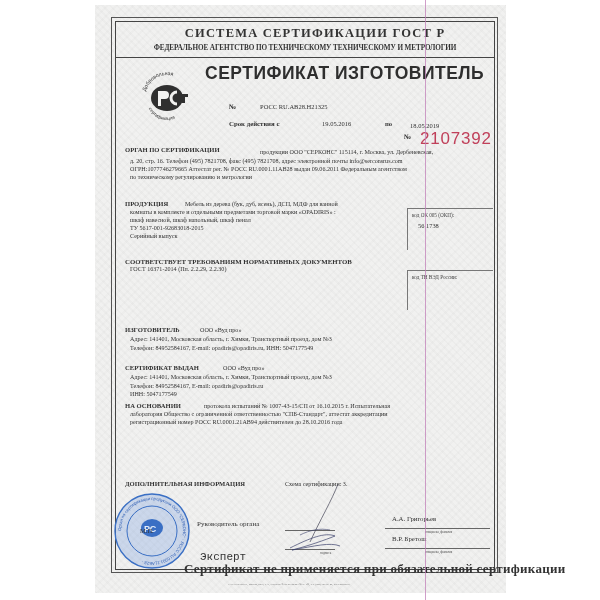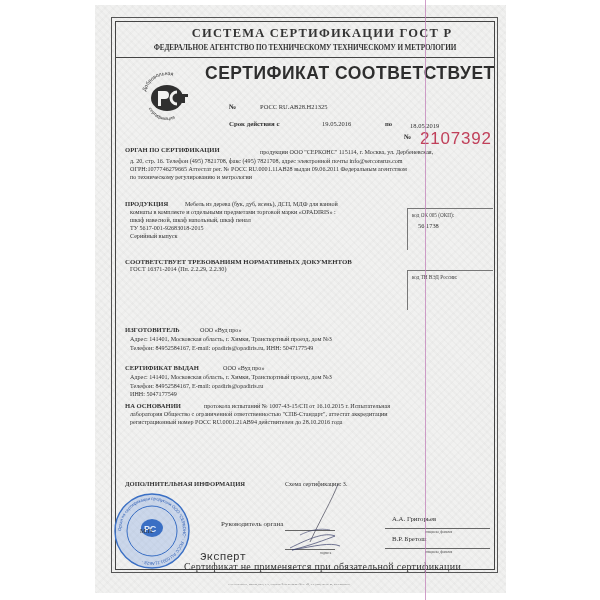--- a/index.html
+++ b/index.html
@@ -6,35 +6,35 @@
   body { width:600px; height:600px; background:#ffffff; position:relative; overflow:hidden;
          font-family:"Liberation Serif", serif; color:#2a2a2a; }
   .paper { position:absolute; left:95px; top:5px; width:411px; height:588px;
            background:#f1f1f0;
            background-image:repeating-linear-gradient(45deg, rgba(0,0,0,0.018) 0 2px, transparent 2px 5px),
                             repeating-linear-gradient(-45deg, rgba(0,0,0,0.015) 0 2px, transparent 2px 6px); }
   .frame-outer { position:absolute; left:111px; top:17px; width:387px; height:556px; border:1px solid #555; box-sizing:border-box; }
   .frame-inner { position:absolute; left:115px; top:21px; width:380px; height:549px; border:1px solid #444; box-sizing:border-box; }
   .hdr-line { position:absolute; left:115px; top:57px; width:380px; border-top:1px solid #444; }
   .abs { position:absolute; white-space:nowrap; }
-  .sys { left:132px; width:380px; top:26px; text-align:center; font-size:12.5px; font-weight:bold; letter-spacing:1.2px; color:#333; }
+  .sys { left:125px; width:380px; top:26px; text-align:center; font-size:12.5px; font-weight:bold; letter-spacing:1.2px; color:#333; }
   .agency { left:115px; width:380px; top:44px; text-align:center; font-size:7.2px; font-weight:bold; color:#333; letter-spacing:-0.1px; }
   .title { left:205px; top:63px; font-family:"Liberation Sans", sans-serif; font-weight:bold; font-size:17.5px; color:#2e2e2e; letter-spacing:0.5px; }
   .logo { position:absolute; left:139px; top:70px; width:56px; height:54px; }
   .lbl { font-weight:bold; font-size:6.6px; color:#333; }
   .txt { font-size:6.1px; color:#333; }
   .red { color:#c0405a; font-family:"Liberation Sans", sans-serif; font-size:17px; letter-spacing:0.8px; }
   .sec { font-weight:bold; font-size:6.6px; color:#333; }
   .box { position:absolute; border-left:1px solid #777; border-top:1px solid #777; box-sizing:border-box; }
   .boxtxt { font-size:5.2px; color:#444; }
   .magenta { position:absolute; left:425px; top:0; width:1px; height:600px; background:#c07fb8; opacity:0.75; }
   .stamp { position:absolute; left:113px; top:492px; width:78px; height:78px; }
   .sigline { position:absolute; border-top:1px solid #666; }
   .tiny { font-size:3.2px; color:#555; }
-  .note { font-family:"Liberation Serif", serif; font-size:10px; color:#333; letter-spacing:0.3px; }
+  .note { font-family:"Liberation Serif", serif; font-size:13px; color:#333; letter-spacing:0.3px;font-weight:bold; }
   .footer { font-size:2.6px; color:#777; }
 </style>
 </head>
 <body>
 
 <div class="paper"></div>
 <div class="frame-outer"></div>
 <div class="frame-inner"></div>
 <div class="hdr-line"></div>
 
@@ -48,21 +48,21 @@
   </defs>
   <text font-size="5.2" font-family="Liberation Sans, sans-serif" fill="#333"><textPath href="#arcTop" startOffset="8%">Добровольная</textPath></text>
   <ellipse cx="28" cy="28" rx="16" ry="13" fill="#2f2f2f"></ellipse>
   <path d="M19,21 h7 a4,4 0 0 1 0,8 h-4 v7 h-3 z" fill="#f1f1f0"></path>
   <path d="M38,22 a6,6 0 1 0 0,12" stroke="#f1f1f0" stroke-width="3" fill="none"></path>
   <rect x="40" y="24" width="9" height="3" fill="#2f2f2f"></rect>
   <rect x="43" y="24" width="3" height="9" fill="#2f2f2f"></rect>
   <text font-size="4.6" font-family="Liberation Sans, sans-serif" fill="#333"><textPath href="#arcBot" startOffset="14%">сертификация</textPath></text>
 </svg>
 
-<div class="abs title">СЕРТИФИКАТ СООТВЕТСТВУЕТ</div>
+<div class="abs title">СЕРТИФИКАТ ИЗГОТОВИТЕЛЬ</div>
 
 <div class="abs lbl" style="left:229px;top:103px;font-size:7px;">№</div>
 <div class="abs txt" style="left:260px;top:103px;font-size:6.5px;">РОСС RU.АВ28.Н21325</div>
 <div class="abs lbl" style="left:229px;top:120px;font-size:6.8px;">Срок действия  с</div>
 <div class="abs txt" style="left:322px;top:120px;font-size:6.5px;">19.05.2016</div>
 <div class="abs lbl" style="left:385px;top:120px;font-size:6.6px;">по</div>
 <div class="abs txt" style="left:410px;top:122px;font-size:6.5px;">18.05.2019</div>
 <div class="abs lbl" style="left:404px;top:133px;font-size:7px;">№</div>
 <div class="abs red" style="left:420px;top:129px;">2107392</div>
 
@@ -114,21 +114,21 @@
       <path id="stampArc" d="M39,39 m-31,0 a31,31 0 1,1 62,0 a31,31 0 1,1 -62,0"></path>
     </defs>
   <circle cx="39" cy="39" r="37" fill="rgba(90,140,220,0.25)" stroke="#3a6fc4" stroke-width="1.4"></circle>
   <circle cx="39" cy="39" r="25" fill="none" stroke="#3a6fc4" stroke-width="1"></circle>
   <text font-size="4.2" fill="#2f5fb5" font-family="Liberation Sans, sans-serif"><textPath href="#stampArc">Орган по сертификации продукции ООО "СЕРКОНС" · РОСС RU.0001.11АВ28 ·</textPath></text>
   <ellipse cx="39" cy="36" rx="11" ry="9" fill="#3a6fc4"></ellipse>
   <text x="31" y="40" font-size="9" font-family="Liberation Sans, sans-serif" fill="#e6eefa" font-weight="bold">РС</text>
 </svg>
 <div class="abs txt" style="left:140px;top:527px;font-size:6.5px;">М.П.</div>
 
-<div class="abs txt" style="left:197px;top:520px;font-size:7px;margin-left:24px;">Руководитель органа</div>
+<div class="abs txt" style="left:197px;top:520px;font-size:7px;">Руководитель органа</div>
 <div class="sigline" style="left:285px;top:530px;width:50px;"></div>
 <div class="abs txt" style="left:392px;top:515px;font-size:6.8px;">А.А. Григорьев</div>
 <div class="sigline" style="left:385px;top:528px;width:105px;"></div>
 <div class="abs tiny" style="left:425px;top:530px;">инициалы, фамилия</div>
 
 <div class="abs txt" style="left:200px;top:551px;font-size:11px;font-family:Liberation Mono, monospace;">Эксперт</div>
 <div class="sigline" style="left:285px;top:549px;width:50px;"></div>
 <div class="abs tiny" style="left:320px;top:551px;">подпись</div>
 <div class="abs txt" style="left:392px;top:535px;font-size:6.8px;">В.Р. Бретош</div>
 <div class="sigline" style="left:385px;top:548px;width:105px;"></div>

